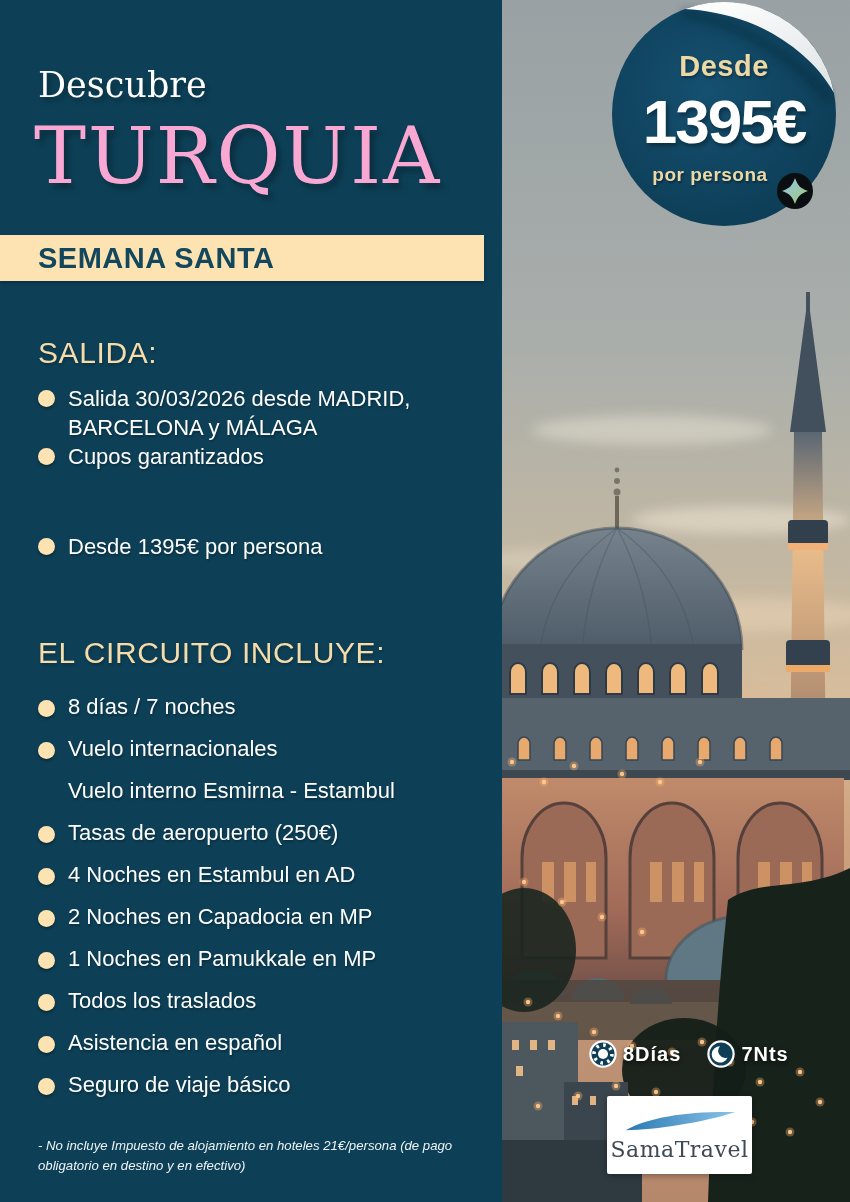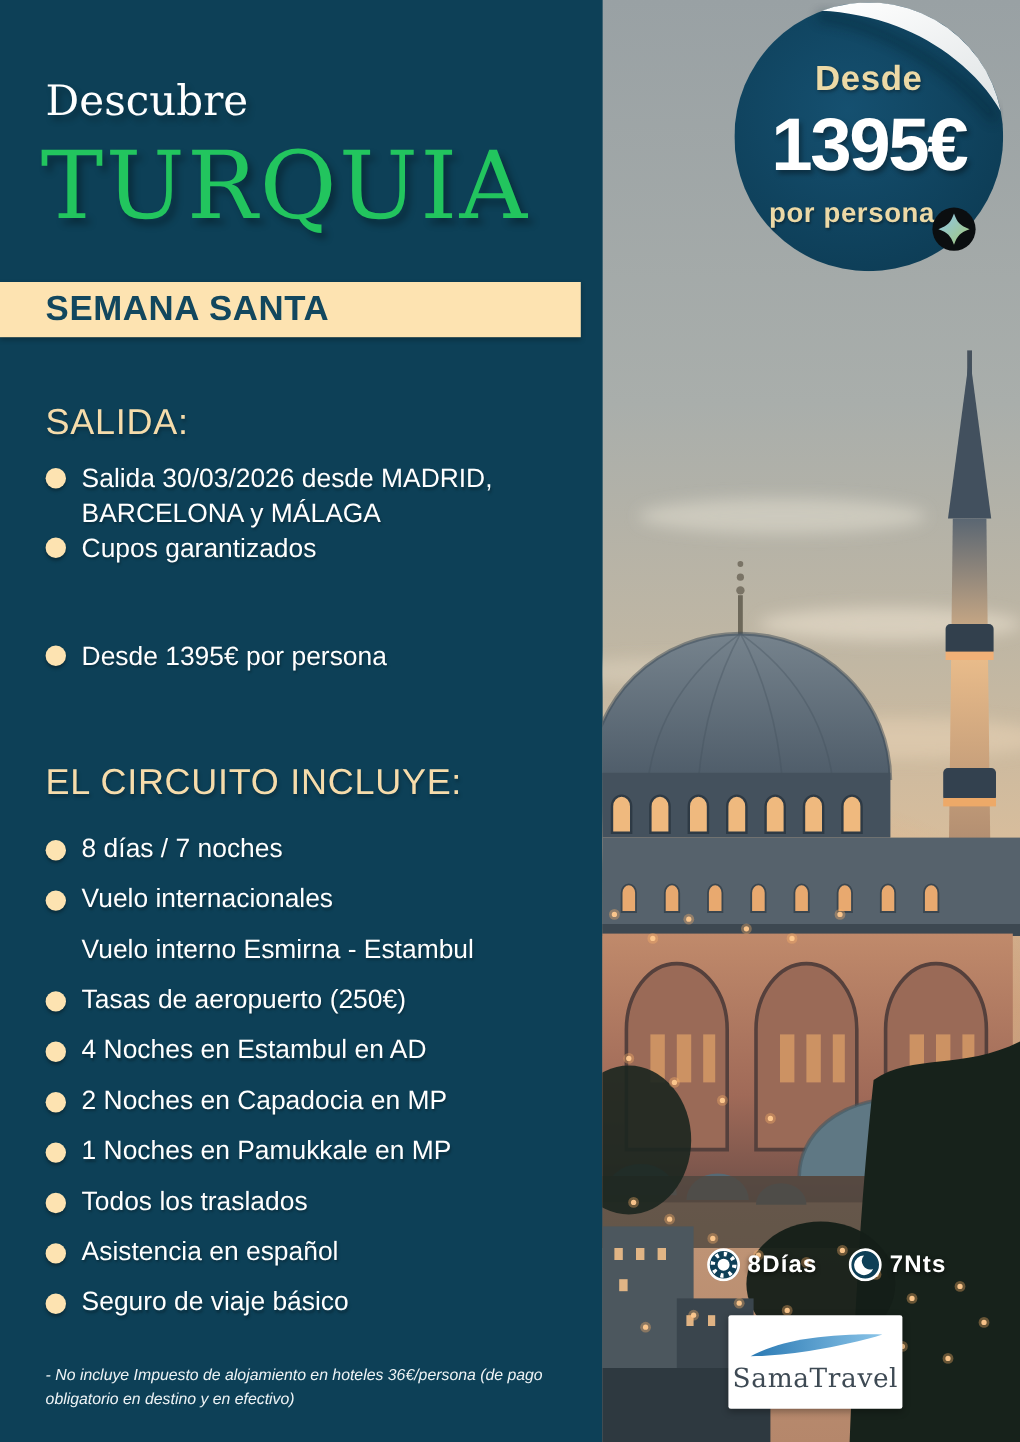--- a/index.html
+++ b/index.html
@@ -17,21 +17,21 @@
   }
   
   #photo{position:absolute;left:502px;top:0;width:348px;height:1202px;}
   
   .kicker{
     position:absolute;left:38px;top:66px;color:#fff;
     font-family:var(--serif);font-size:35px;line-height:1.1;
     text-shadow:3px 4px 5px rgba(0,0,0,.30);
   }
   .big-title{
-    position:absolute;left:34px;top:116px;color:#22c55e;
+    position:absolute;left:34px;top:116px;color:#f9a8d4;
     font-family:var(--serif);font-size:78px;line-height:1.05;letter-spacing:2px;
     text-shadow:4px 5px 6px rgba(0,0,0,.32);
   }
   
   .banner{
     position:absolute;left:0;top:235px;width:484px;height:46px;
     background:var(--cream);display:flex;align-items:center;
     box-shadow:0 2px 4px rgba(0,0,0,.25);
   }
   .banner span{
@@ -61,21 +61,21 @@
   
   .badge{position:absolute;left:612px;top:2px;width:224px;height:224px;}
   .badge svg{position:absolute;left:0;top:0;}
   .badge .b-prefix{position:absolute;left:0;top:48px;width:100%;text-align:center;
     color:#ecd9a6;font-size:29px;font-weight:bold;letter-spacing:.5px;
     text-shadow:1px 2px 3px rgba(0,0,0,.35);}
   .badge .b-price{position:absolute;left:0;top:84px;width:100%;text-align:center;
     color:#fff;font-size:62px;font-weight:bold;letter-spacing:-2px;
     text-shadow:2px 3px 4px rgba(0,0,0,.35);}
   .badge .b-suffix{position:absolute;left:-14px;top:162px;width:100%;text-align:center;
-    color:#ecd9a6;font-size:23px;font-weight:bold;letter-spacing:.5px;
+    color:#ecd9a6;font-size:19px;font-weight:bold;letter-spacing:.5px;
     text-shadow:1px 2px 2px rgba(0,0,0,.35);}
   .badge .star{position:absolute;left:164px;top:170px;width:38px;height:38px;}
   
   .duration{position:absolute;left:589px;top:1040px;display:flex;align-items:center;gap:6px;}
   .duration .dlabel{color:#fff;font-weight:bold;font-size:20px;letter-spacing:1px;
       text-shadow:0 2px 4px rgba(0,0,0,.65);}
   .duration .gap{width:14px;}
   
   .logo-card{
     position:absolute;left:607px;top:1096px;width:145px;height:78px;background:#ffffff;
@@ -367,21 +367,21 @@
     </li>
 
     <li>
       <span class="dot"></span>
       <span class="txt">Seguro de viaje básico</span>
     </li>
   </ul>
     </section>
   </div>
 
-  <div class="disclaimer">- No incluye Impuesto de alojamiento en hoteles 36€/persona (de pago obligatorio en destino y en efectivo)</div>
+  <div class="disclaimer">- No incluye Impuesto de alojamiento en hoteles 21€/persona (de pago obligatorio en destino y en efectivo)</div>
 
   <div class="badge">
     <svg viewBox="0 0 224 224" width="224" height="224">
       <defs>
         <radialGradient id="badgeG" cx=".42" cy=".4" r=".75">
           <stop offset="0" stop-color="#155070"></stop>
           <stop offset="1" stop-color="#0c3a52"></stop>
         </radialGradient>
         <linearGradient id="curlG" x1="0" y1="0" x2=".6" y2="1">
           <stop offset="0" stop-color="#ffffff"></stop>

